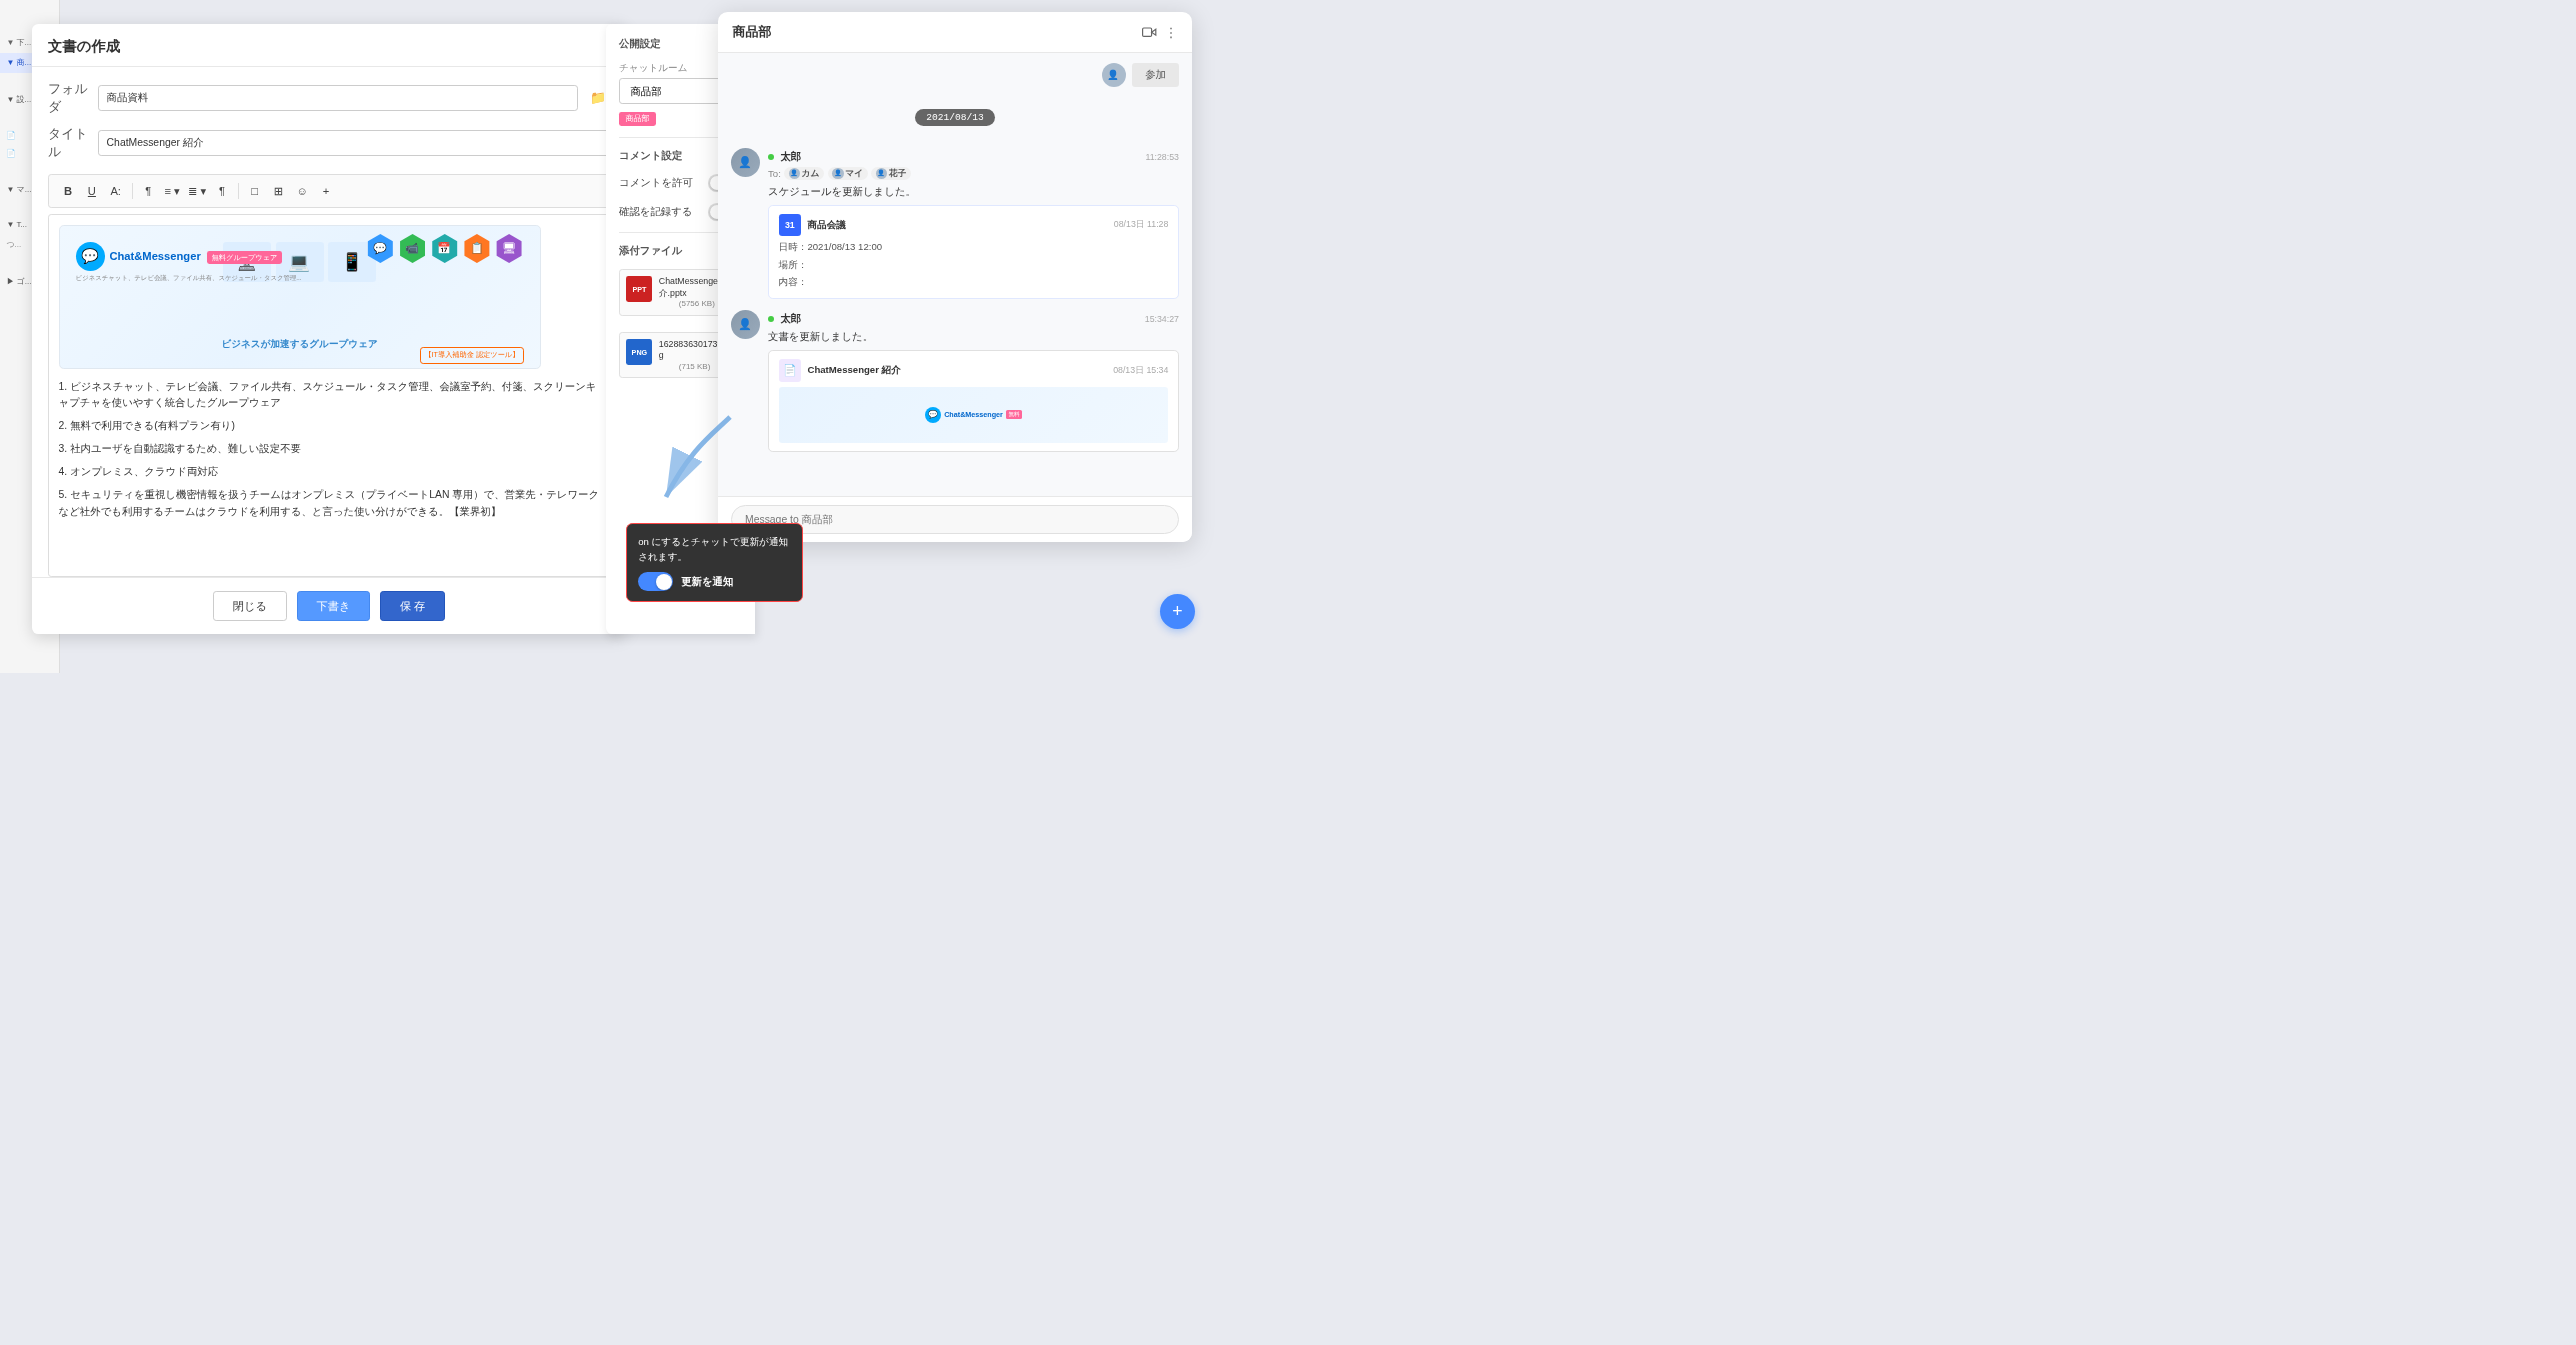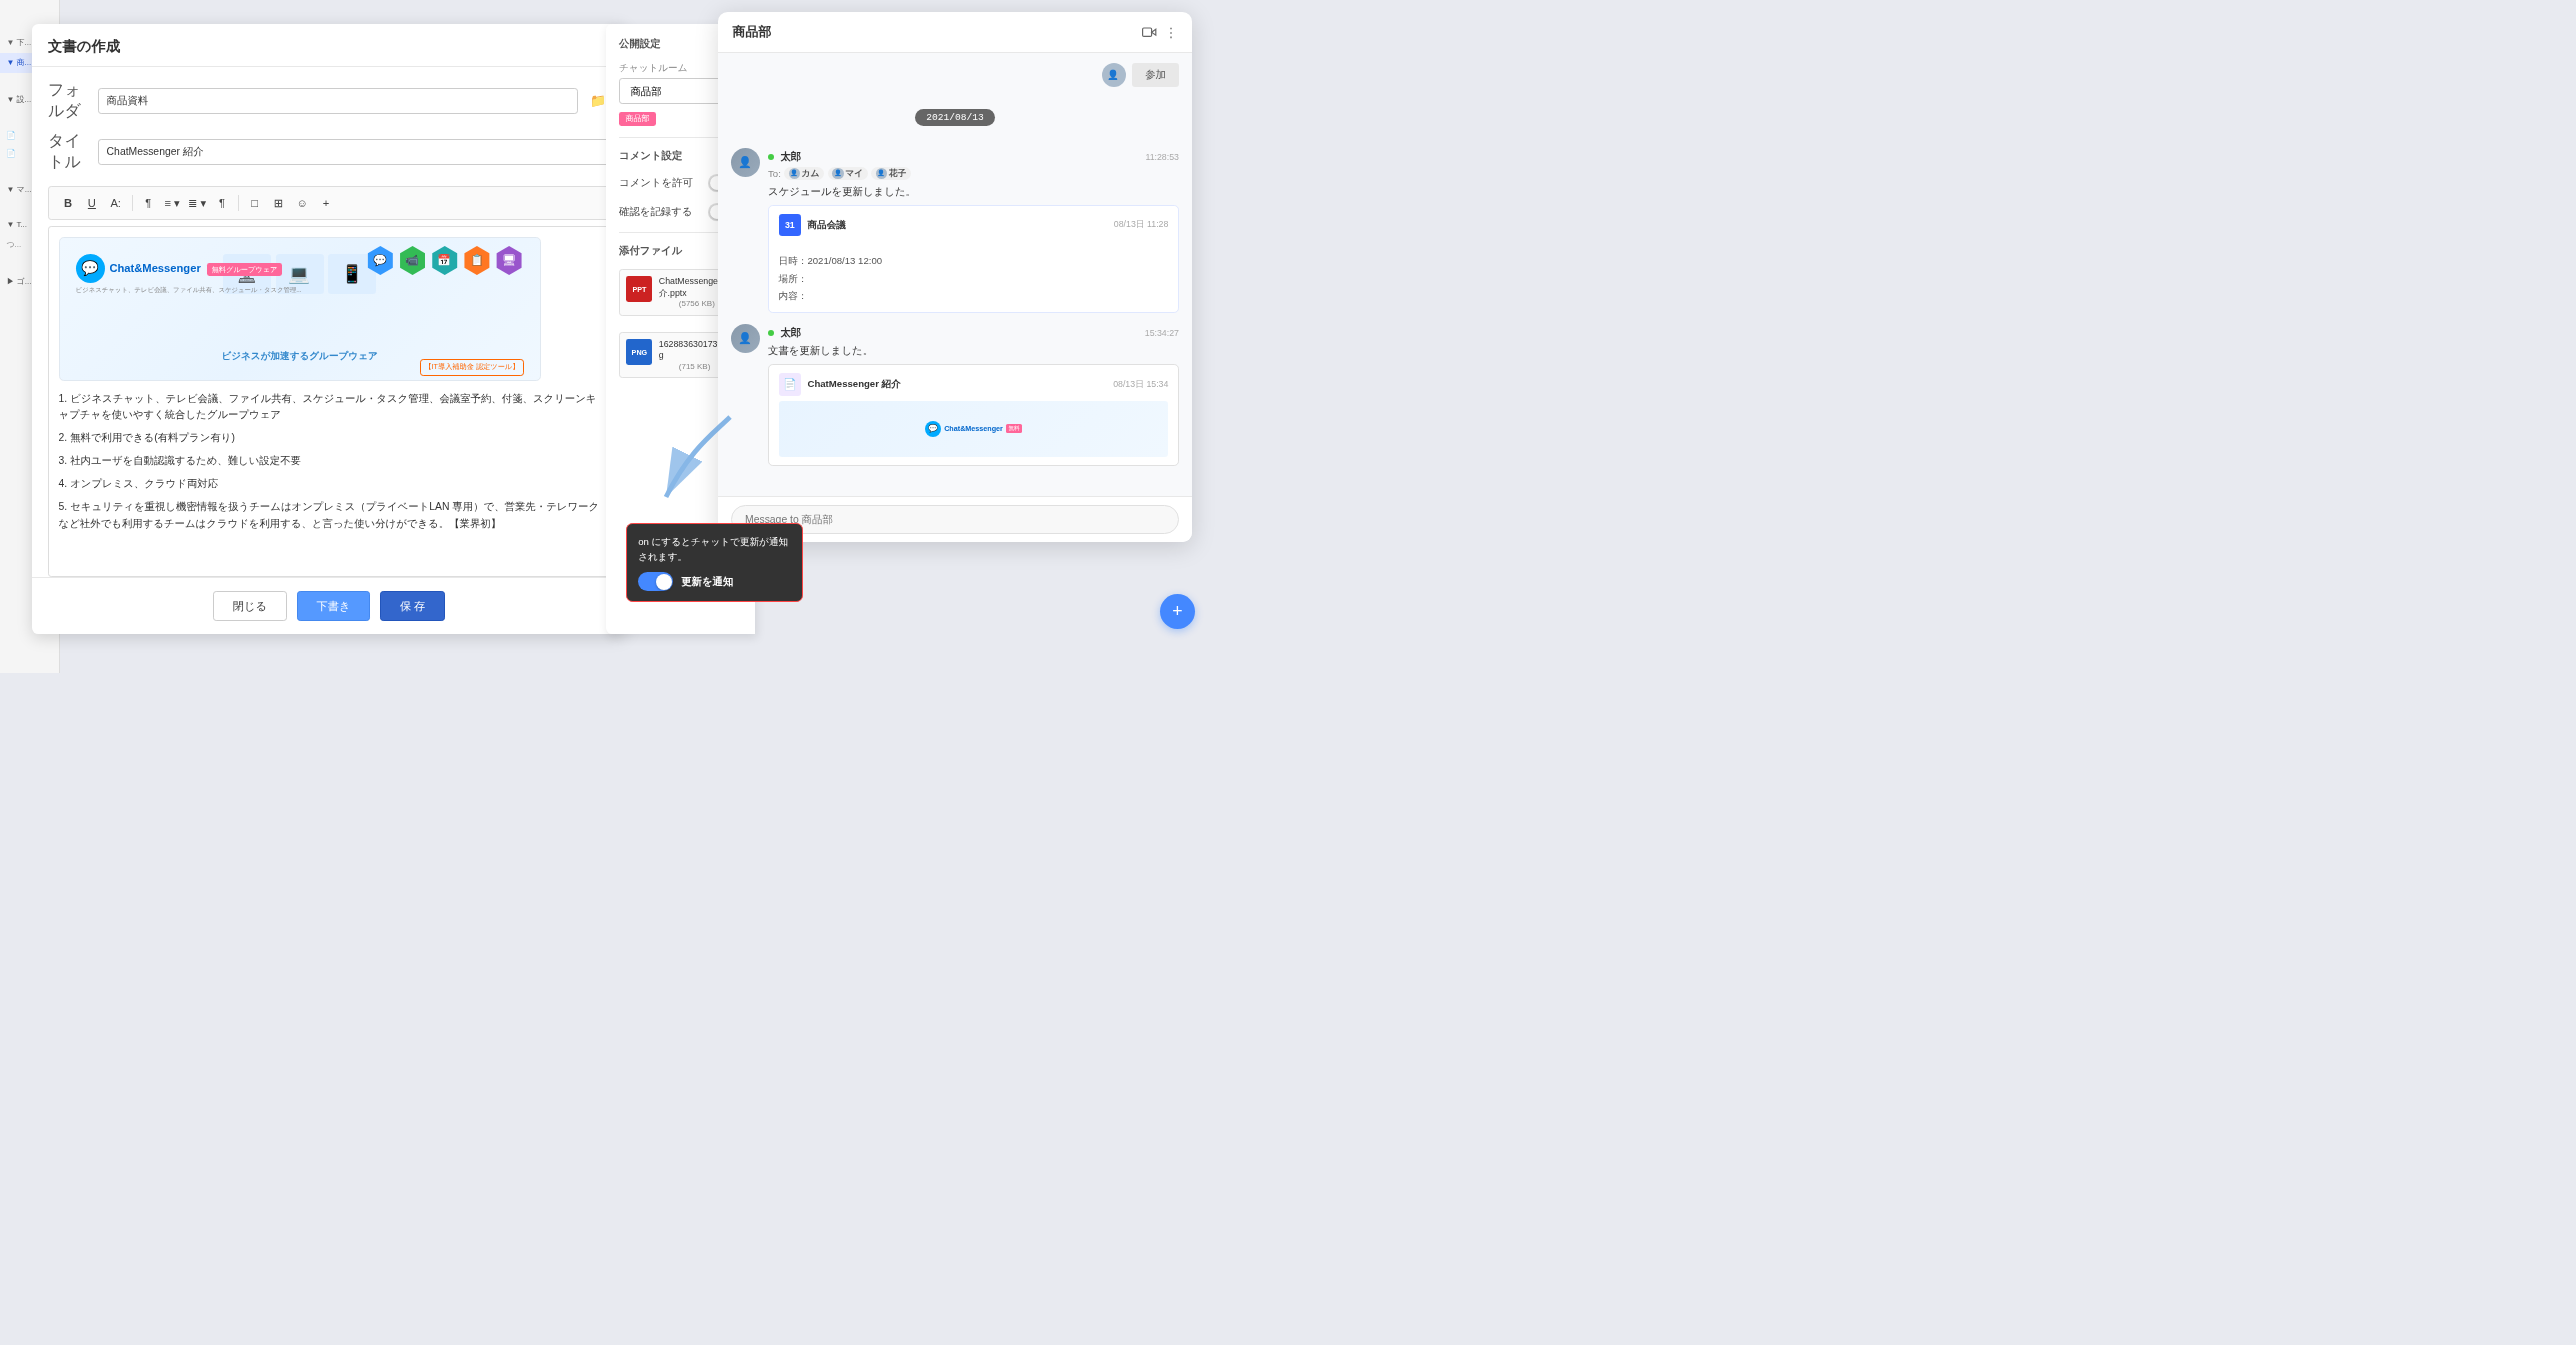--- a/index.html
+++ b/index.html
@@ -69,21 +69,21 @@
       gap: 9.6px;
     }
 
     .form-row {
       display: flex;
       align-items: center;
       gap: 9.6px;
     }
 
     .form-label {
-      font-size: 16px;
+      font-size: 13px;
       color: #555;
       width: 40px;
       flex-shrink: 0;
     }
 
     .form-input {
       flex: 1;
       height: 26px;
       border: 0.8px solid #ccc;
       border-radius: 3.2px;
@@ -654,21 +654,21 @@
       background: white;
       padding: 8px 9.6px;
       margin-top: 4.8px;
       font-size: 9.6px;
     }
 
     .schedule-card-header {
       display: flex;
       align-items: center;
       gap: 6.4px;
-      margin-bottom: 16px;
+      margin-bottom: 2px;
       justify-content: space-between;
     }
 
     .schedule-card-title-area {
       display: flex;
       align-items: center;
       gap: 6.4px;
     }
 
     .calendar-icon {

